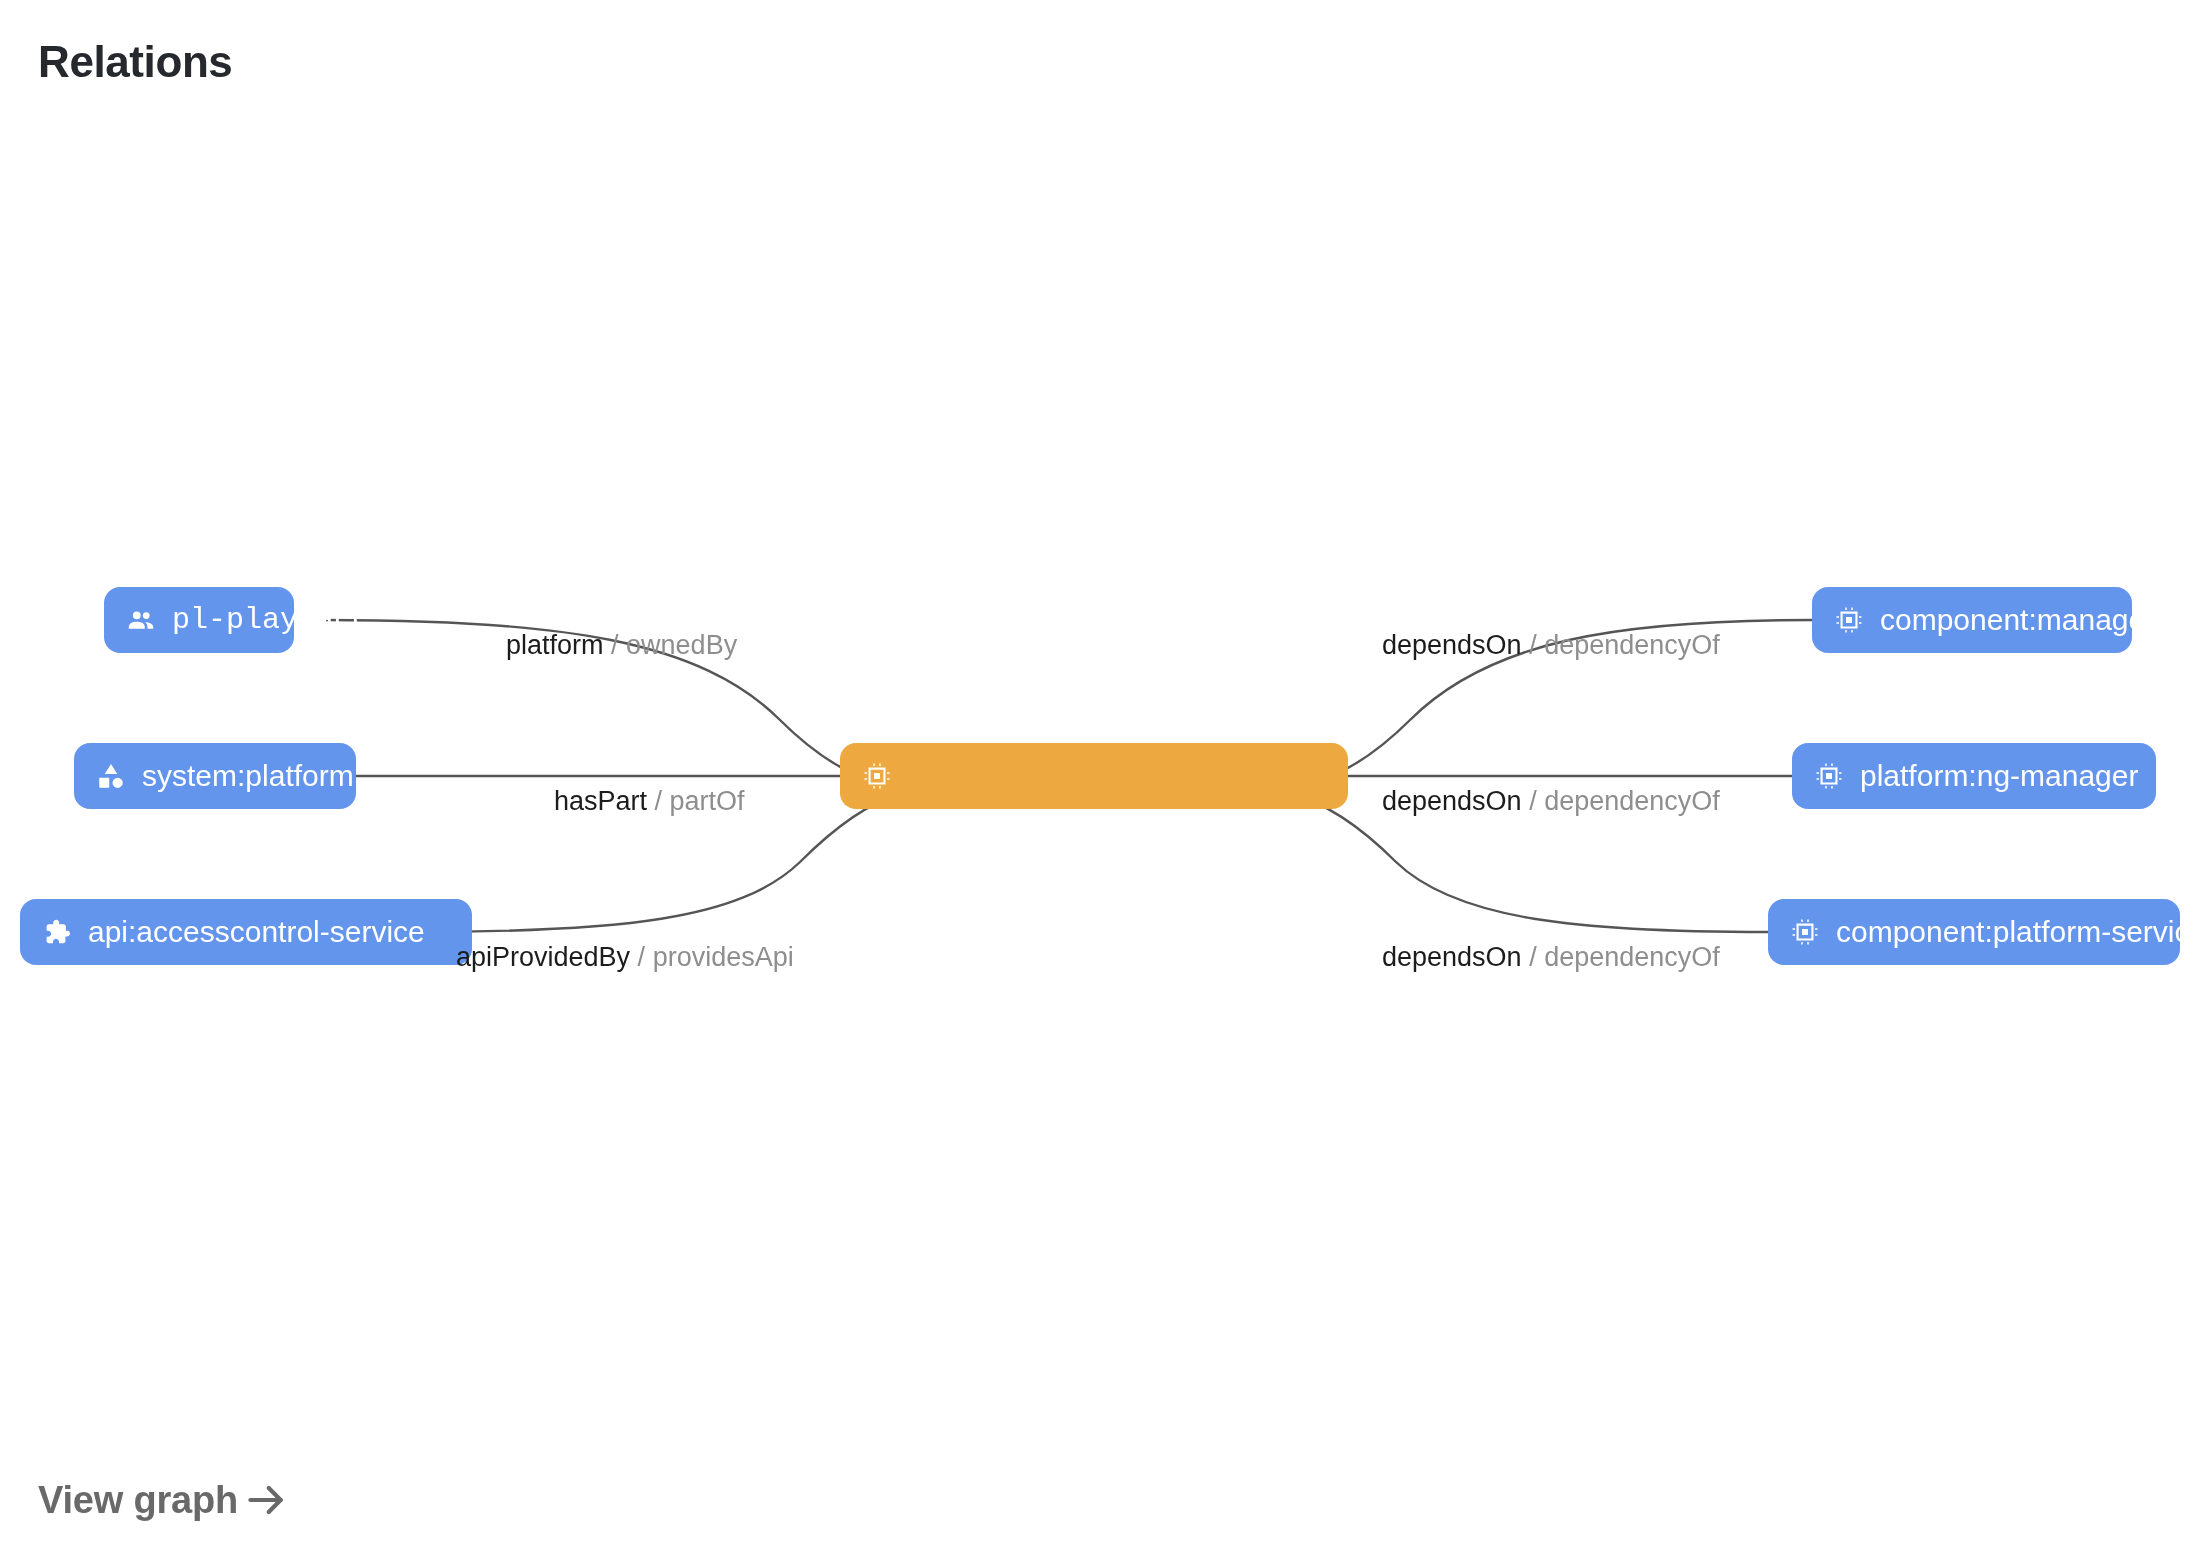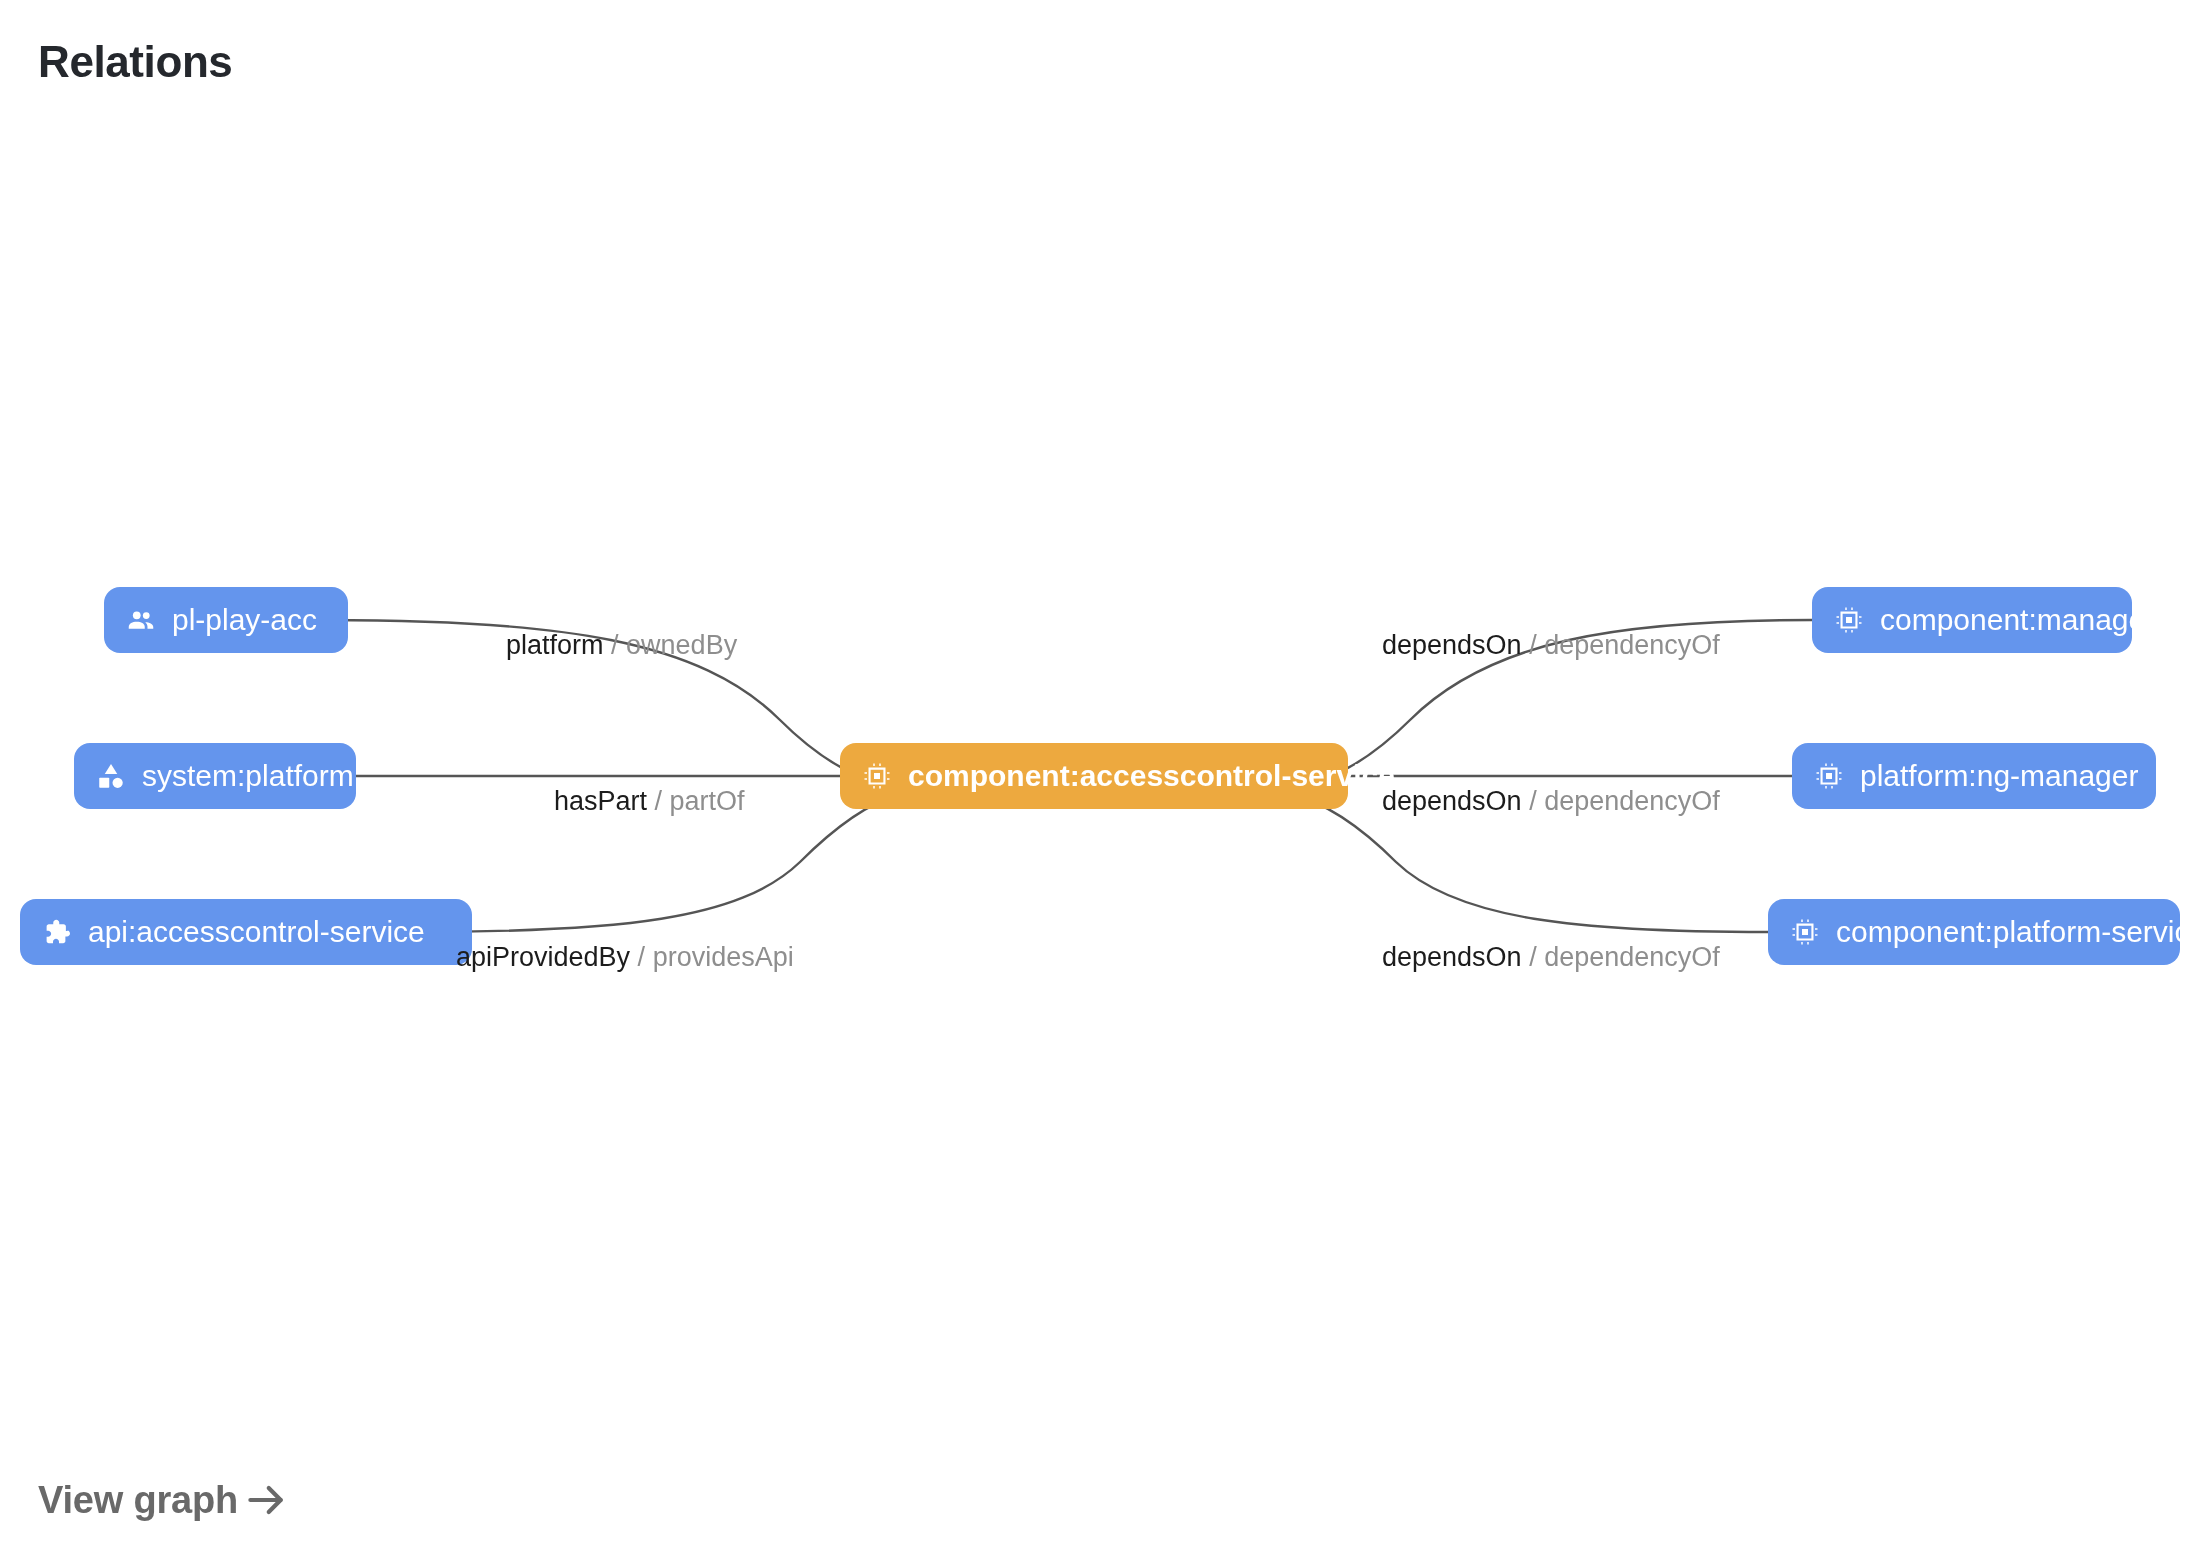--- a/index.html
+++ b/index.html
@@ -117,21 +117,21 @@
   <div id="graph-canvas">
     <svg id="edge-layer" viewBox="0 0 2206 1566">
         <path d="M 326 620 C 560 620, 700 640, 780 720 C 820 760, 860 782, 900 790" fill="none" stroke="#555555" stroke-width="2.4"></path>
         <path d="M 356 776 L 840 776" fill="none" stroke="#555555" stroke-width="2.4"></path>
         <path d="M 410 932 C 620 932, 740 920, 800 862 C 840 822, 872 802, 900 794" fill="none" stroke="#555555" stroke-width="2.4"></path>
         <path d="M 1290 790 C 1330 782, 1370 760, 1410 720 C 1490 640, 1620 620, 1812 620" fill="none" stroke="#555555" stroke-width="2.4"></path>
         <path d="M 1348 776 L 1792 776" fill="none" stroke="#555555" stroke-width="2.4"></path>
         <path d="M 1290 794 C 1324 802, 1358 824, 1396 862 C 1456 920, 1580 932, 1768 932" fill="none" stroke="#555555" stroke-width="2.4"></path>
       </svg>
     <div id="node-layer">
-        <div class="graph-node node-kind-blue" style="left: 104px; top: 587px; width: 244px;">
+        <div class="graph-node node-kind-blue" style="left: 104px; top: 587px; width: 190px; font-family: Liberation Mono, monospace;">
           <span class="node-icon">
             <svg width="30" height="30" viewBox="0 0 24 24" fill="#ffffff">
               <circle cx="8.6" cy="8.2" r="3.1"></circle>
               <circle cx="16.2" cy="8.4" r="2.7"></circle>
               <path d="M2.2 17.6c0-2.7 2.9-4.2 6.4-4.2s6.4 1.5 6.4 4.2v1.4H2.2z"></path>
               <path d="M15.4 13.7c3.2.1 6.4 1.2 6.4 3.9v1.4h-4.6v-1.7c0-1.5-.7-2.7-1.8-3.6z"></path>
             </svg>
           </span>
           <span class="node-label">pl-play-acc</span>
         </div>
@@ -154,21 +154,20 @@
           <span class="node-label">api:accesscontrol-service</span>
         </div>
         <div class="graph-node node-kind-orange" style="left: 840px; top: 743px; width: 508px;">
           <span class="node-icon">
             <svg width="30" height="30" viewBox="0 0 24 24" fill="#ffffff">
               <path d="M9 2h1.2v2H9zM13.8 2H15v2h-1.2zM9 20h1.2v2H9zM13.8 20H15v2h-1.2zM2 9h2v1.2H2zM2 13.8h2V15H2zM20 9h2v1.2h-2zM20 13.8h2V15h-2z"></path>
               <path d="M5.2 5.2h13.6v13.6H5.2zM6.9 6.9v10.2h10.2V6.9z" fill-rule="evenodd"></path>
               <rect x="9.6" y="9.6" width="4.8" height="4.8"></rect>
             </svg>
           </span>
-          <span class="node-label">component:accesscontrol-service</span>
         </div>
         <div class="graph-node node-kind-blue" style="left: 1812px; top: 587px; width: 320px;">
           <span class="node-icon">
             <svg width="30" height="30" viewBox="0 0 24 24" fill="#ffffff">
               <path d="M9 2h1.2v2H9zM13.8 2H15v2h-1.2zM9 20h1.2v2H9zM13.8 20H15v2h-1.2zM2 9h2v1.2H2zM2 13.8h2V15H2zM20 9h2v1.2h-2zM20 13.8h2V15h-2z"></path>
               <path d="M5.2 5.2h13.6v13.6H5.2zM6.9 6.9v10.2h10.2V6.9z" fill-rule="evenodd"></path>
               <rect x="9.6" y="9.6" width="4.8" height="4.8"></rect>
             </svg>
           </span>
           <span class="node-label">component:manager</span>

